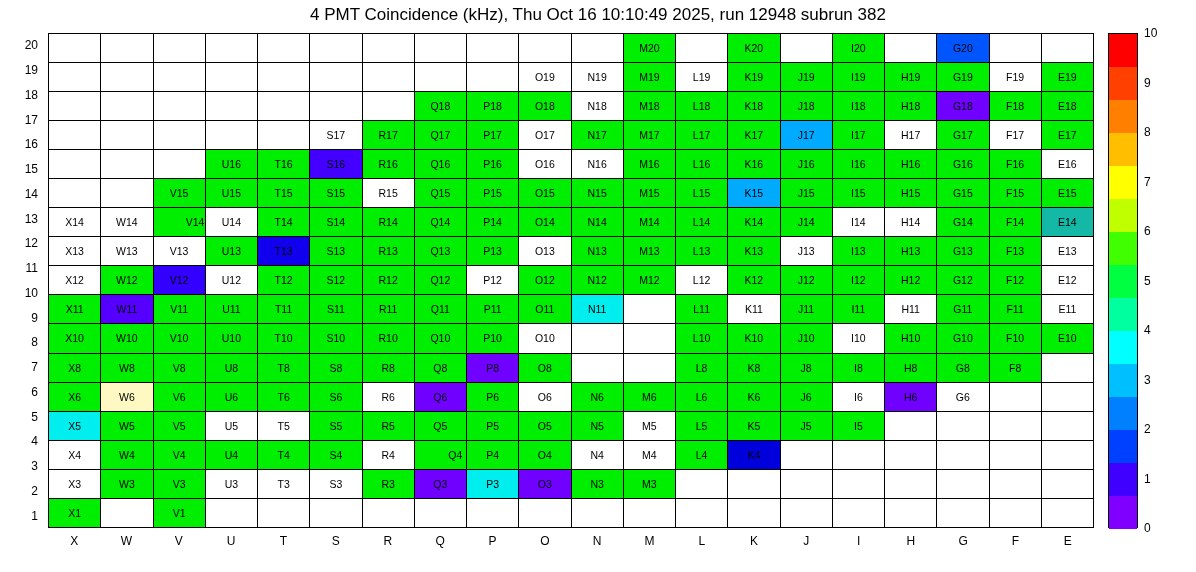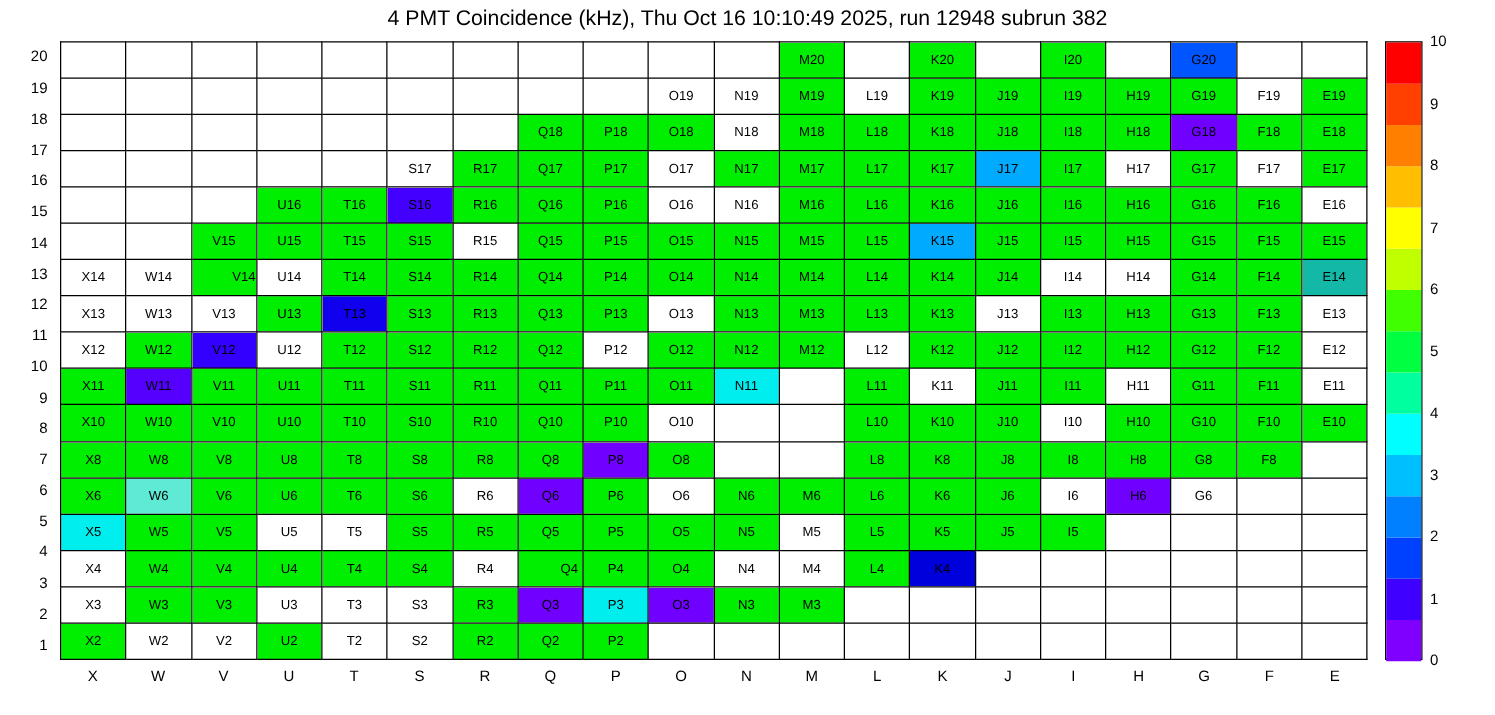--- a/index.html
+++ b/index.html
@@ -410,21 +410,21 @@
             <td style="background: rgb(0, 238, 0);">K8</td>
             <td style="background: rgb(0, 238, 0);">J8</td>
             <td style="background: rgb(0, 238, 0);">I8</td>
             <td style="background: rgb(0, 238, 0);">H8</td>
             <td style="background: rgb(0, 238, 0);">G8</td>
             <td style="background: rgb(0, 238, 0);">F8</td>
             <td style="background: rgb(255, 255, 255);"></td>
           </tr>
           <tr>
             <td style="background: rgb(0, 238, 0);">X6</td>
-            <td style="background: #5eead4;">W6</td>
+            <td style="background: #fef9c3;">W6</td>
             <td style="background: rgb(0, 238, 0);">V6</td>
             <td style="background: rgb(0, 238, 0);">U6</td>
             <td style="background: rgb(0, 238, 0);">T6</td>
             <td style="background: rgb(0, 238, 0);">S6</td>
             <td style="background: rgb(255, 255, 255);">R6</td>
             <td style="background: rgb(112, 0, 255);">Q6</td>
             <td style="background: rgb(0, 238, 0);">P6</td>
             <td style="background: rgb(255, 255, 255);">O6</td>
             <td style="background: rgb(0, 238, 0);">N6</td>
             <td style="background: rgb(0, 238, 0);">M6</td>
@@ -497,29 +497,29 @@
             <td style="background: rgb(255, 255, 255);"></td>
             <td style="background: rgb(255, 255, 255);"></td>
             <td style="background: rgb(255, 255, 255);"></td>
             <td style="background: rgb(255, 255, 255);"></td>
             <td style="background: rgb(255, 255, 255);"></td>
             <td style="background: rgb(255, 255, 255);"></td>
             <td style="background: rgb(255, 255, 255);"></td>
             <td style="background: rgb(255, 255, 255);"></td>
           </tr>
           <tr>
-            <td style="background: rgb(0, 238, 0);">X2</td>
-            <td style="background: rgb(255, 255, 255);">W2</td>
-            <td style="background: rgb(255, 255, 255);">V2</td>
-            <td style="background: rgb(0, 238, 0);">U2</td>
-            <td style="background: rgb(255, 255, 255);">T2</td>
-            <td style="background: rgb(255, 255, 255);">S2</td>
-            <td style="background: rgb(0, 238, 0);">R2</td>
-            <td style="background: rgb(0, 238, 0);">Q2</td>
-            <td style="background: rgb(0, 238, 0);">P2</td>
+            <td style="background: rgb(0, 238, 0);">X1</td>
+            <td style="background: rgb(255, 255, 255);"></td>
+            <td style="background: rgb(0, 238, 0);">V1</td>
+            <td style="background: rgb(255, 255, 255);"></td>
+            <td style="background: rgb(255, 255, 255);"></td>
+            <td style="background: rgb(255, 255, 255);"></td>
+            <td style="background: rgb(255, 255, 255);"></td>
+            <td style="background: rgb(255, 255, 255);"></td>
+            <td style="background: rgb(255, 255, 255);"></td>
             <td style="background: rgb(255, 255, 255);"></td>
             <td style="background: rgb(255, 255, 255);"></td>
             <td style="background: rgb(255, 255, 255);"></td>
             <td style="background: rgb(255, 255, 255);"></td>
             <td style="background: rgb(255, 255, 255);"></td>
             <td style="background: rgb(255, 255, 255);"></td>
             <td style="background: rgb(255, 255, 255);"></td>
             <td style="background: rgb(255, 255, 255);"></td>
             <td style="background: rgb(255, 255, 255);"></td>
             <td style="background: rgb(255, 255, 255);"></td>

